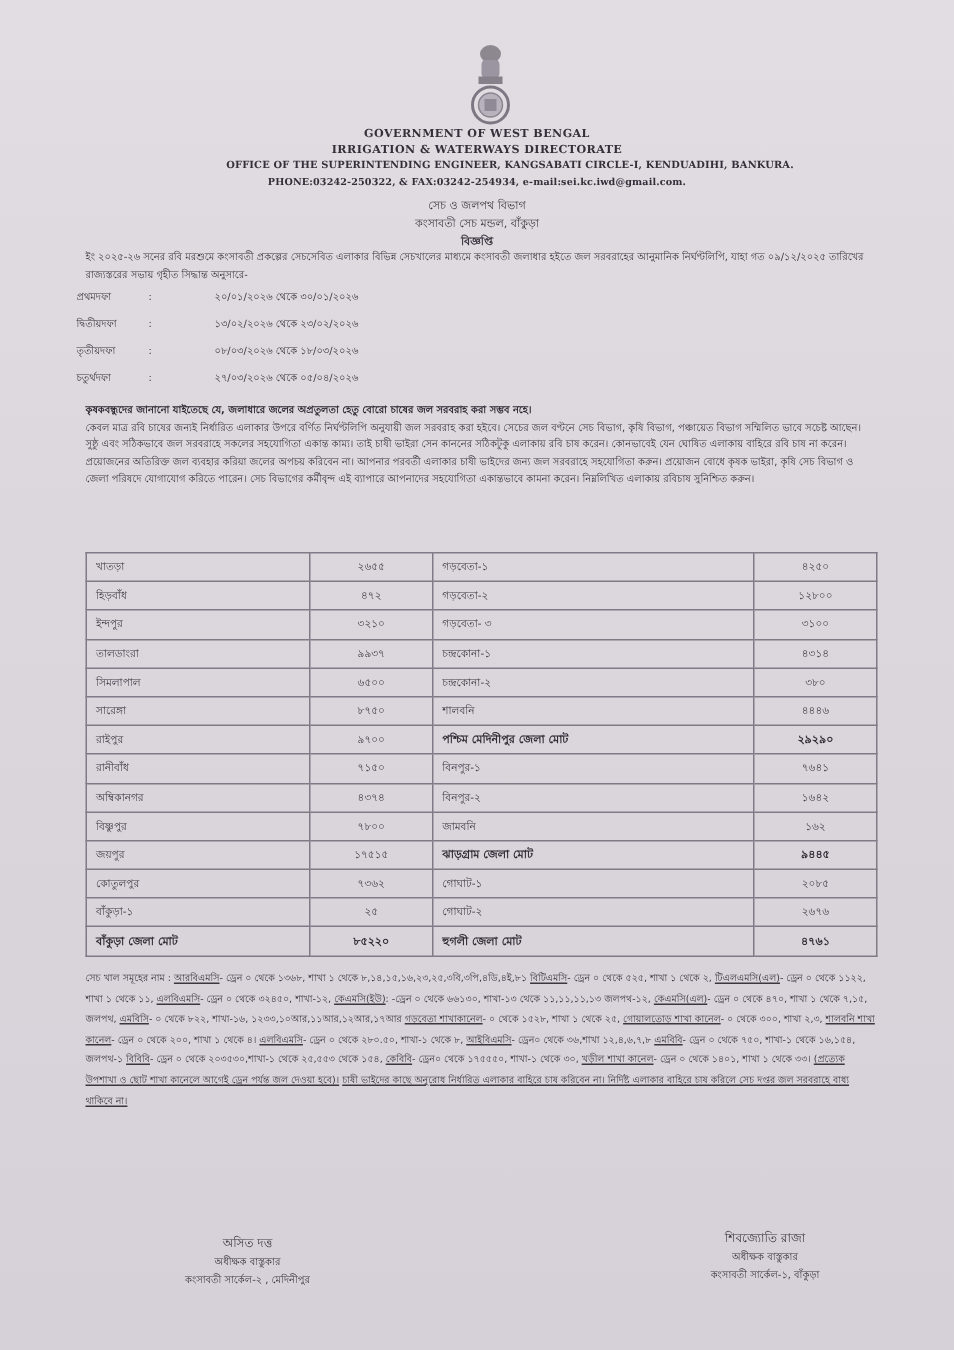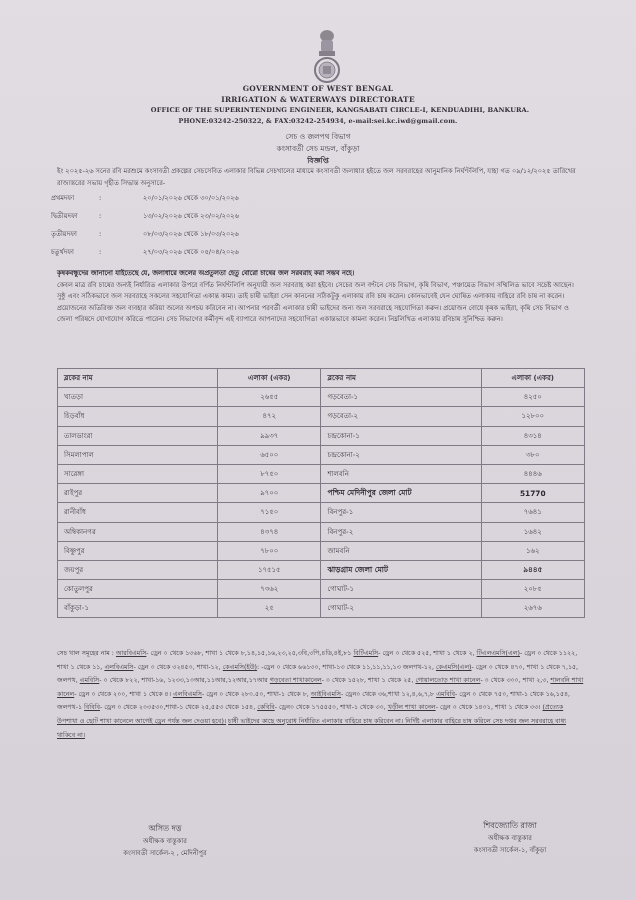--- a/index.html
+++ b/index.html
@@ -91,39 +91,39 @@
     <span class="lbl">চতুর্থদফা</span><span class="col">:</span><span>২৭/০৩/২০২৬</span> <span>থেকে</span> <span>০৫/০৪/২০২৬</span>
   </div>
 
   <div class="para p2">
     <b>কৃষকবন্ধুদের জানানো যাইতেছে যে, জলাধারে জলের অপ্রতুলতা হেতু বোরো চাষের জল সরবরাহ করা সম্ভব নহে।</b><br>
     <span>কেবল মাত্র রবি চাষের জন্যই নির্ধারিত এলাকার উপরে বর্ণিত নির্ঘণ্টলিপি অনুযায়ী জল সরবরাহ করা হইবে। সেচের জল বণ্টনে সেচ বিভাগ, কৃষি বিভাগ, পঞ্চায়েত বিভাগ সম্মিলিত ভাবে সচেষ্ট আছেন। সুষ্ঠু এবং সঠিকভাবে জল সরবরাহে সকলের সহযোগিতা একান্ত কাম্য। তাই চাষী ভাইরা সেন কাননের সঠিকটুকু এলাকায় রবি চাষ করেন। কোনভাবেই যেন ঘোষিত এলাকায় বাহিরে রবি চাষ না করেন। প্রয়োজনের অতিরিক্ত জল ব্যবহার করিয়া জলের অপচয় করিবেন না। আপনার পরবর্তী এলাকার চাষী ভাইদের জন্য জল সরবরাহে সহযোগিতা করুন। প্রয়োজন বোধে কৃষক ভাইরা, কৃষি সেচ বিভাগ ও জেলা পরিষদে যোগাযোগ করিতে পারেন। সেচ বিভাগের কর্মীবৃন্দ এই ব্যাপারে আপনাদের সহযোগিতা একান্তভাবে কামনা করেন। নিম্নলিখিত এলাকায় রবিচাষ সুনিশ্চিত করুন।</span>
   </div>
 
   <table class="tbl">
     <tbody>
-        <tr class="head">
-      <td style="width:150px">ব্লকের নাম</td>
-      <td class="num" style="width:92px">এলাকা (একর)</td>
-      <td style="width:150px">ব্লকের নাম</td>
-      <td class="num" style="width:92px">এলাকা (একর)</td>
-    </tr>
     <tr>
           <td>খাতড়া</td>
           <td class="num">২৬৫৫</td>
           <td>গড়বেতা-১</td>
           <td class="num">৪২৫০</td>
         </tr>
     <tr>
           <td>হিড়বাঁধ</td>
           <td class="num">৪৭২</td>
           <td>গড়বেতা-২</td>
           <td class="num">১২৮০০</td>
         </tr>
     <tr>
+          <td>ইন্দপুর</td>
+          <td class="num">৩২১০</td>
+          <td>গড়বেতা- ৩</td>
+          <td class="num">৩১০০</td>
+        </tr>
+    <tr>
           <td>তালডাংরা</td>
           <td class="num">৯৯৩৭</td>
           <td>চন্দ্রকোনা-১</td>
           <td class="num">৪৩১৪</td>
         </tr>
     <tr>
           <td>সিমলাপাল</td>
           <td class="num">৬৫০০</td>
           <td>চন্দ্রকোনা-২</td>
           <td class="num">৩৮০</td>
@@ -131,21 +131,21 @@
     <tr>
           <td>সারেঙ্গা</td>
           <td class="num">৮৭৫০</td>
           <td>শালবনি</td>
           <td class="num">৪৪৪৬</td>
         </tr>
     <tr>
           <td>রাইপুর</td>
           <td class="num">৯৭০০</td>
           <td class="tot">পশ্চিম মেদিনীপুর জেলা মোট</td>
-          <td class="num tot">51770</td>
+          <td class="num tot">২৯২৯০</td>
         </tr>
     <tr>
           <td>রানীবাঁধ</td>
           <td class="num">৭১৫০</td>
           <td>বিনপুর-১</td>
           <td class="num">৭৬৪১</td>
         </tr>
     <tr>
           <td>অম্বিকানগর</td>
           <td class="num">৪৩৭৪</td>
@@ -168,20 +168,26 @@
           <td>কোতুলপুর</td>
           <td class="num">৭৩৬২</td>
           <td>গোঘাট-১</td>
           <td class="num">২০৮৫</td>
         </tr>
     <tr>
           <td>বাঁকুড়া-১</td>
           <td class="num">২৫</td>
           <td>গোঘাট-২</td>
           <td class="num">২৬৭৬</td>
+        </tr>
+    <tr>
+          <td class="tot">বাঁকুড়া জেলা মোট</td>
+          <td class="num tot">৮৫২২০</td>
+          <td class="tot">হুগলী জেলা মোট</td>
+          <td class="num tot">৪৭৬১</td>
         </tr>
   </tbody>
     </table>
 
   <div class="notes">
     <span>সেচ খাল সমূহের নাম :</span>
     <u>আরবিএমসি</u><span>- ড্রেন ০ থেকে ১৩৬৮, শাখা ১ থেকে ৮,১৪,১৫,১৬,২৩,২৫,৩বি,৩পি,৪ডি,৪ই,৮১</span>
     <u>বিটিএমসি</u><span>- ড্রেন ০ থেকে ৫২৫, শাখা ১ থেকে ২,</span>
     <u>টিএলএমসি(এল)</u><span>- ড্রেন ০ থেকে ১১২২, শাখা ১ থেকে ১১,</span>
     <u>এলবিএমসি</u><span>- ড্রেন ০ থেকে ৩২৪৫০, শাখা-১২,</span>

